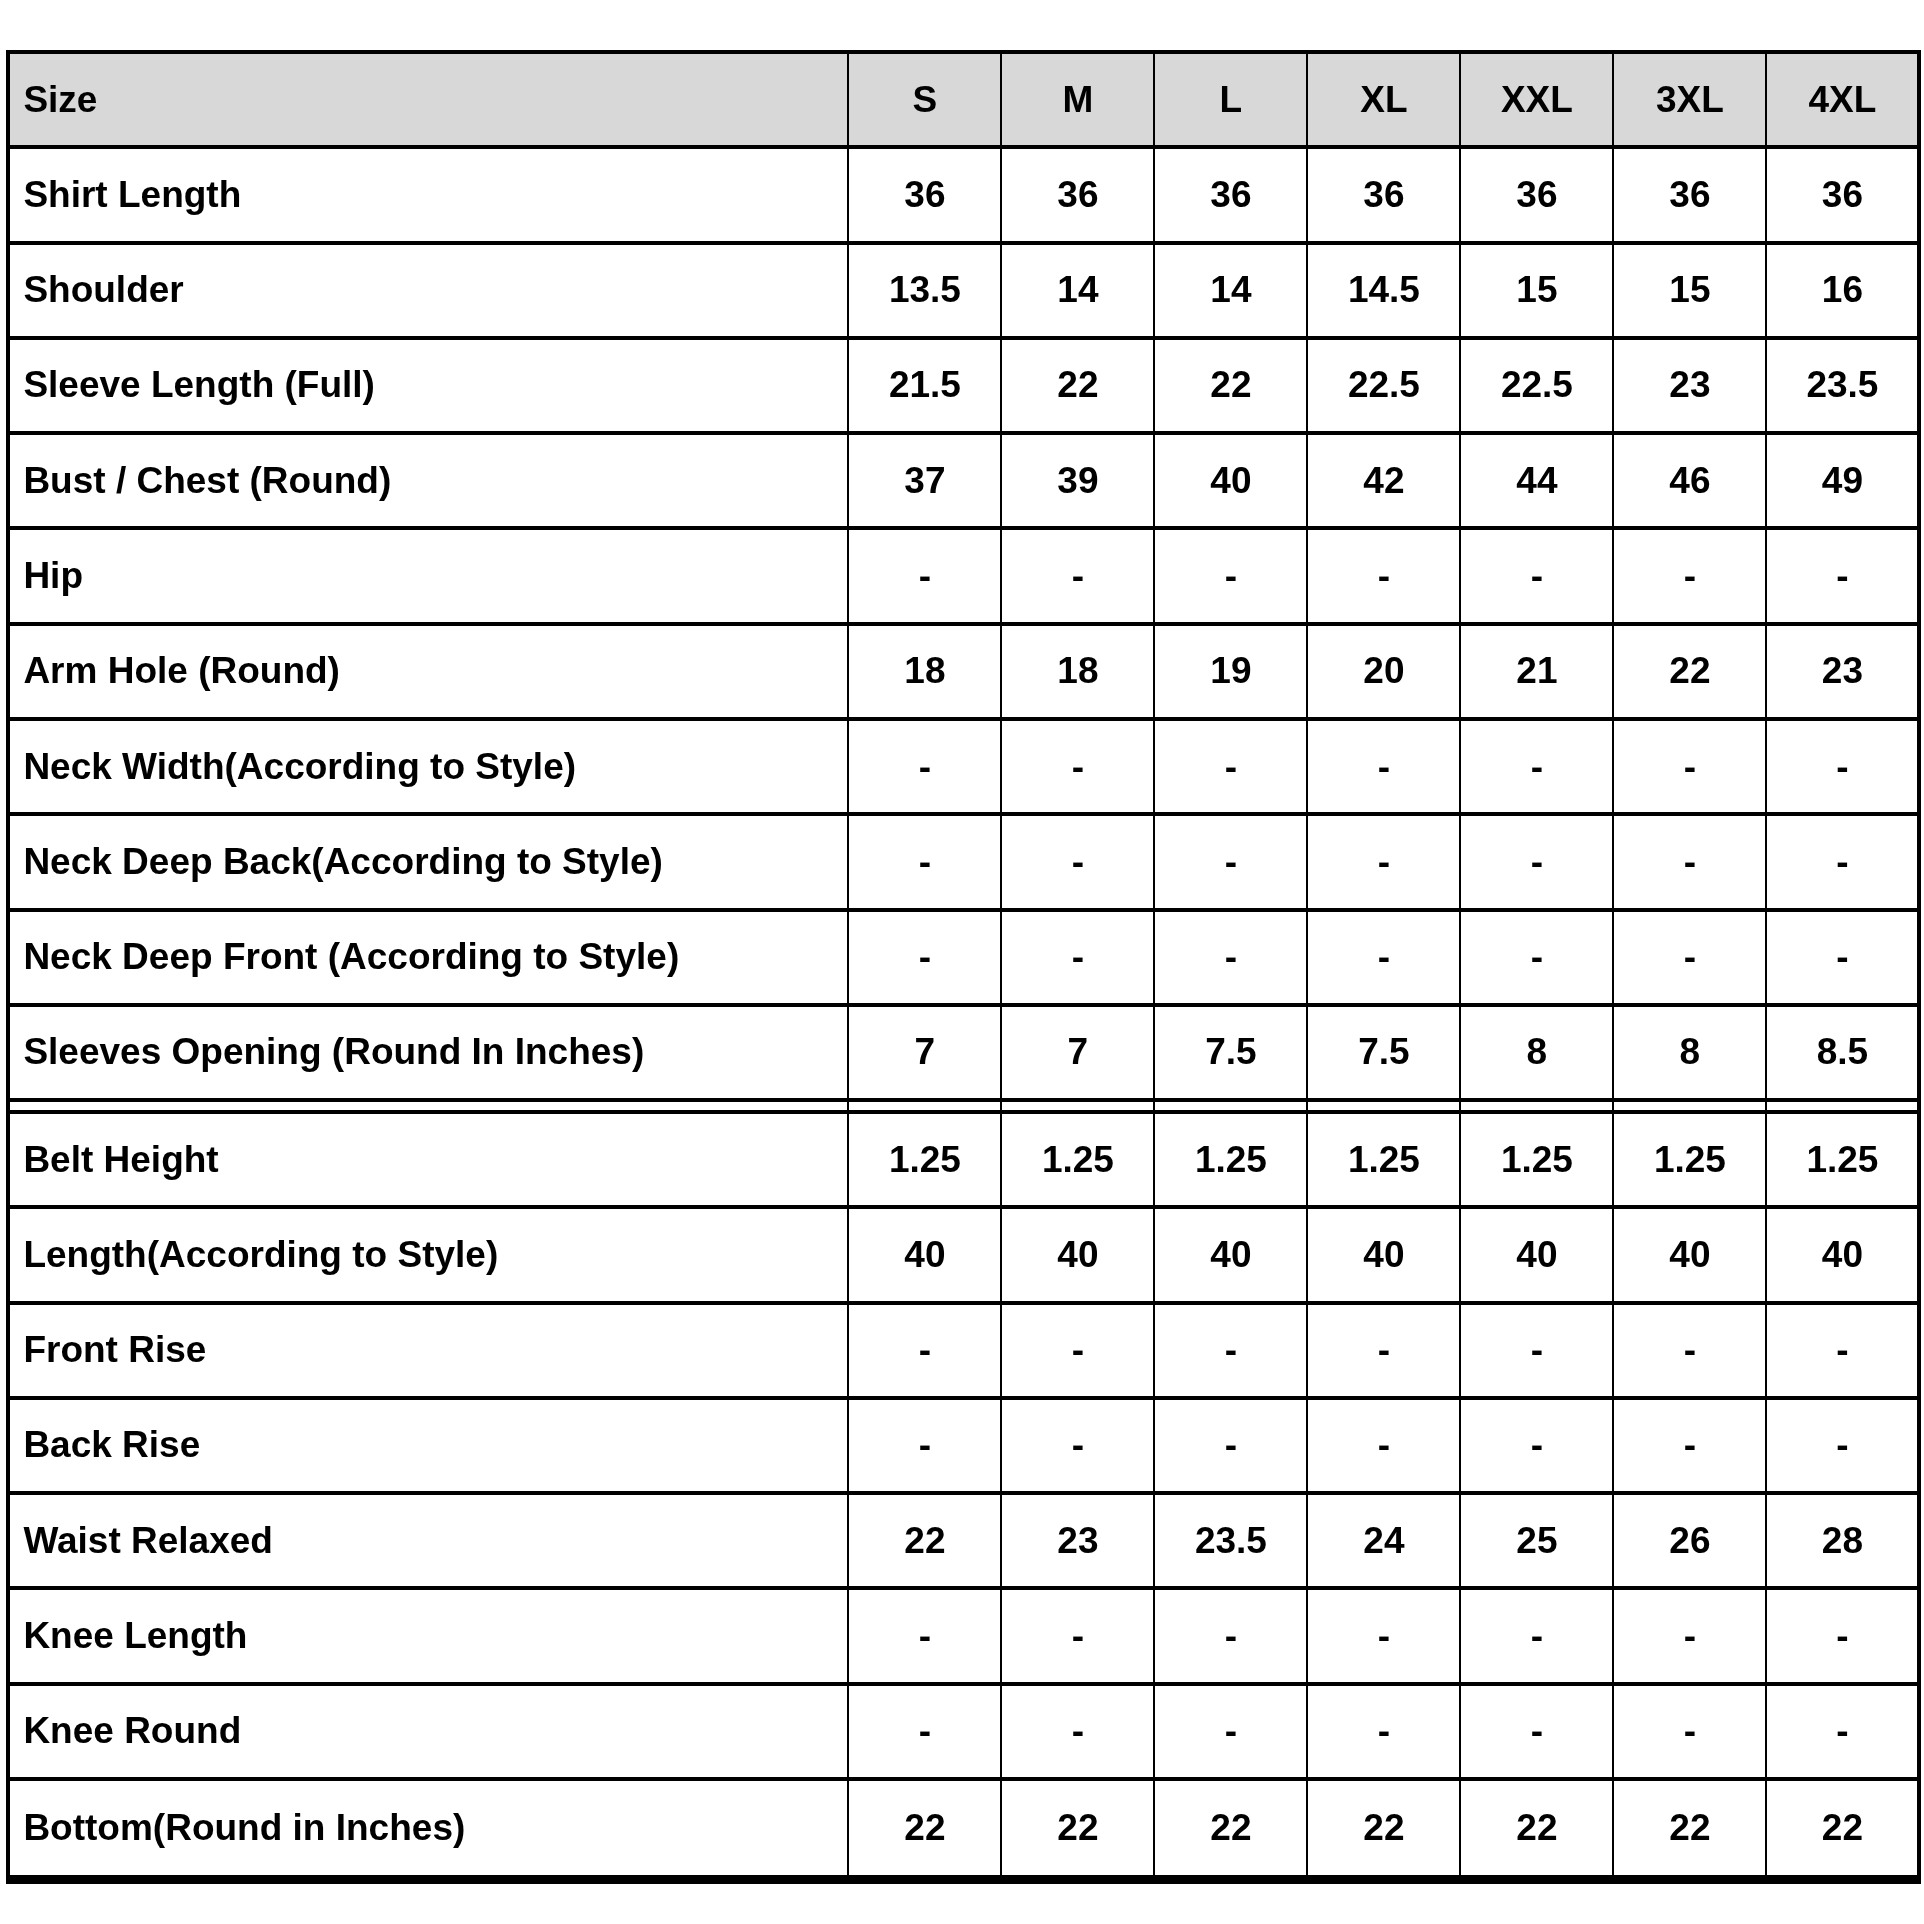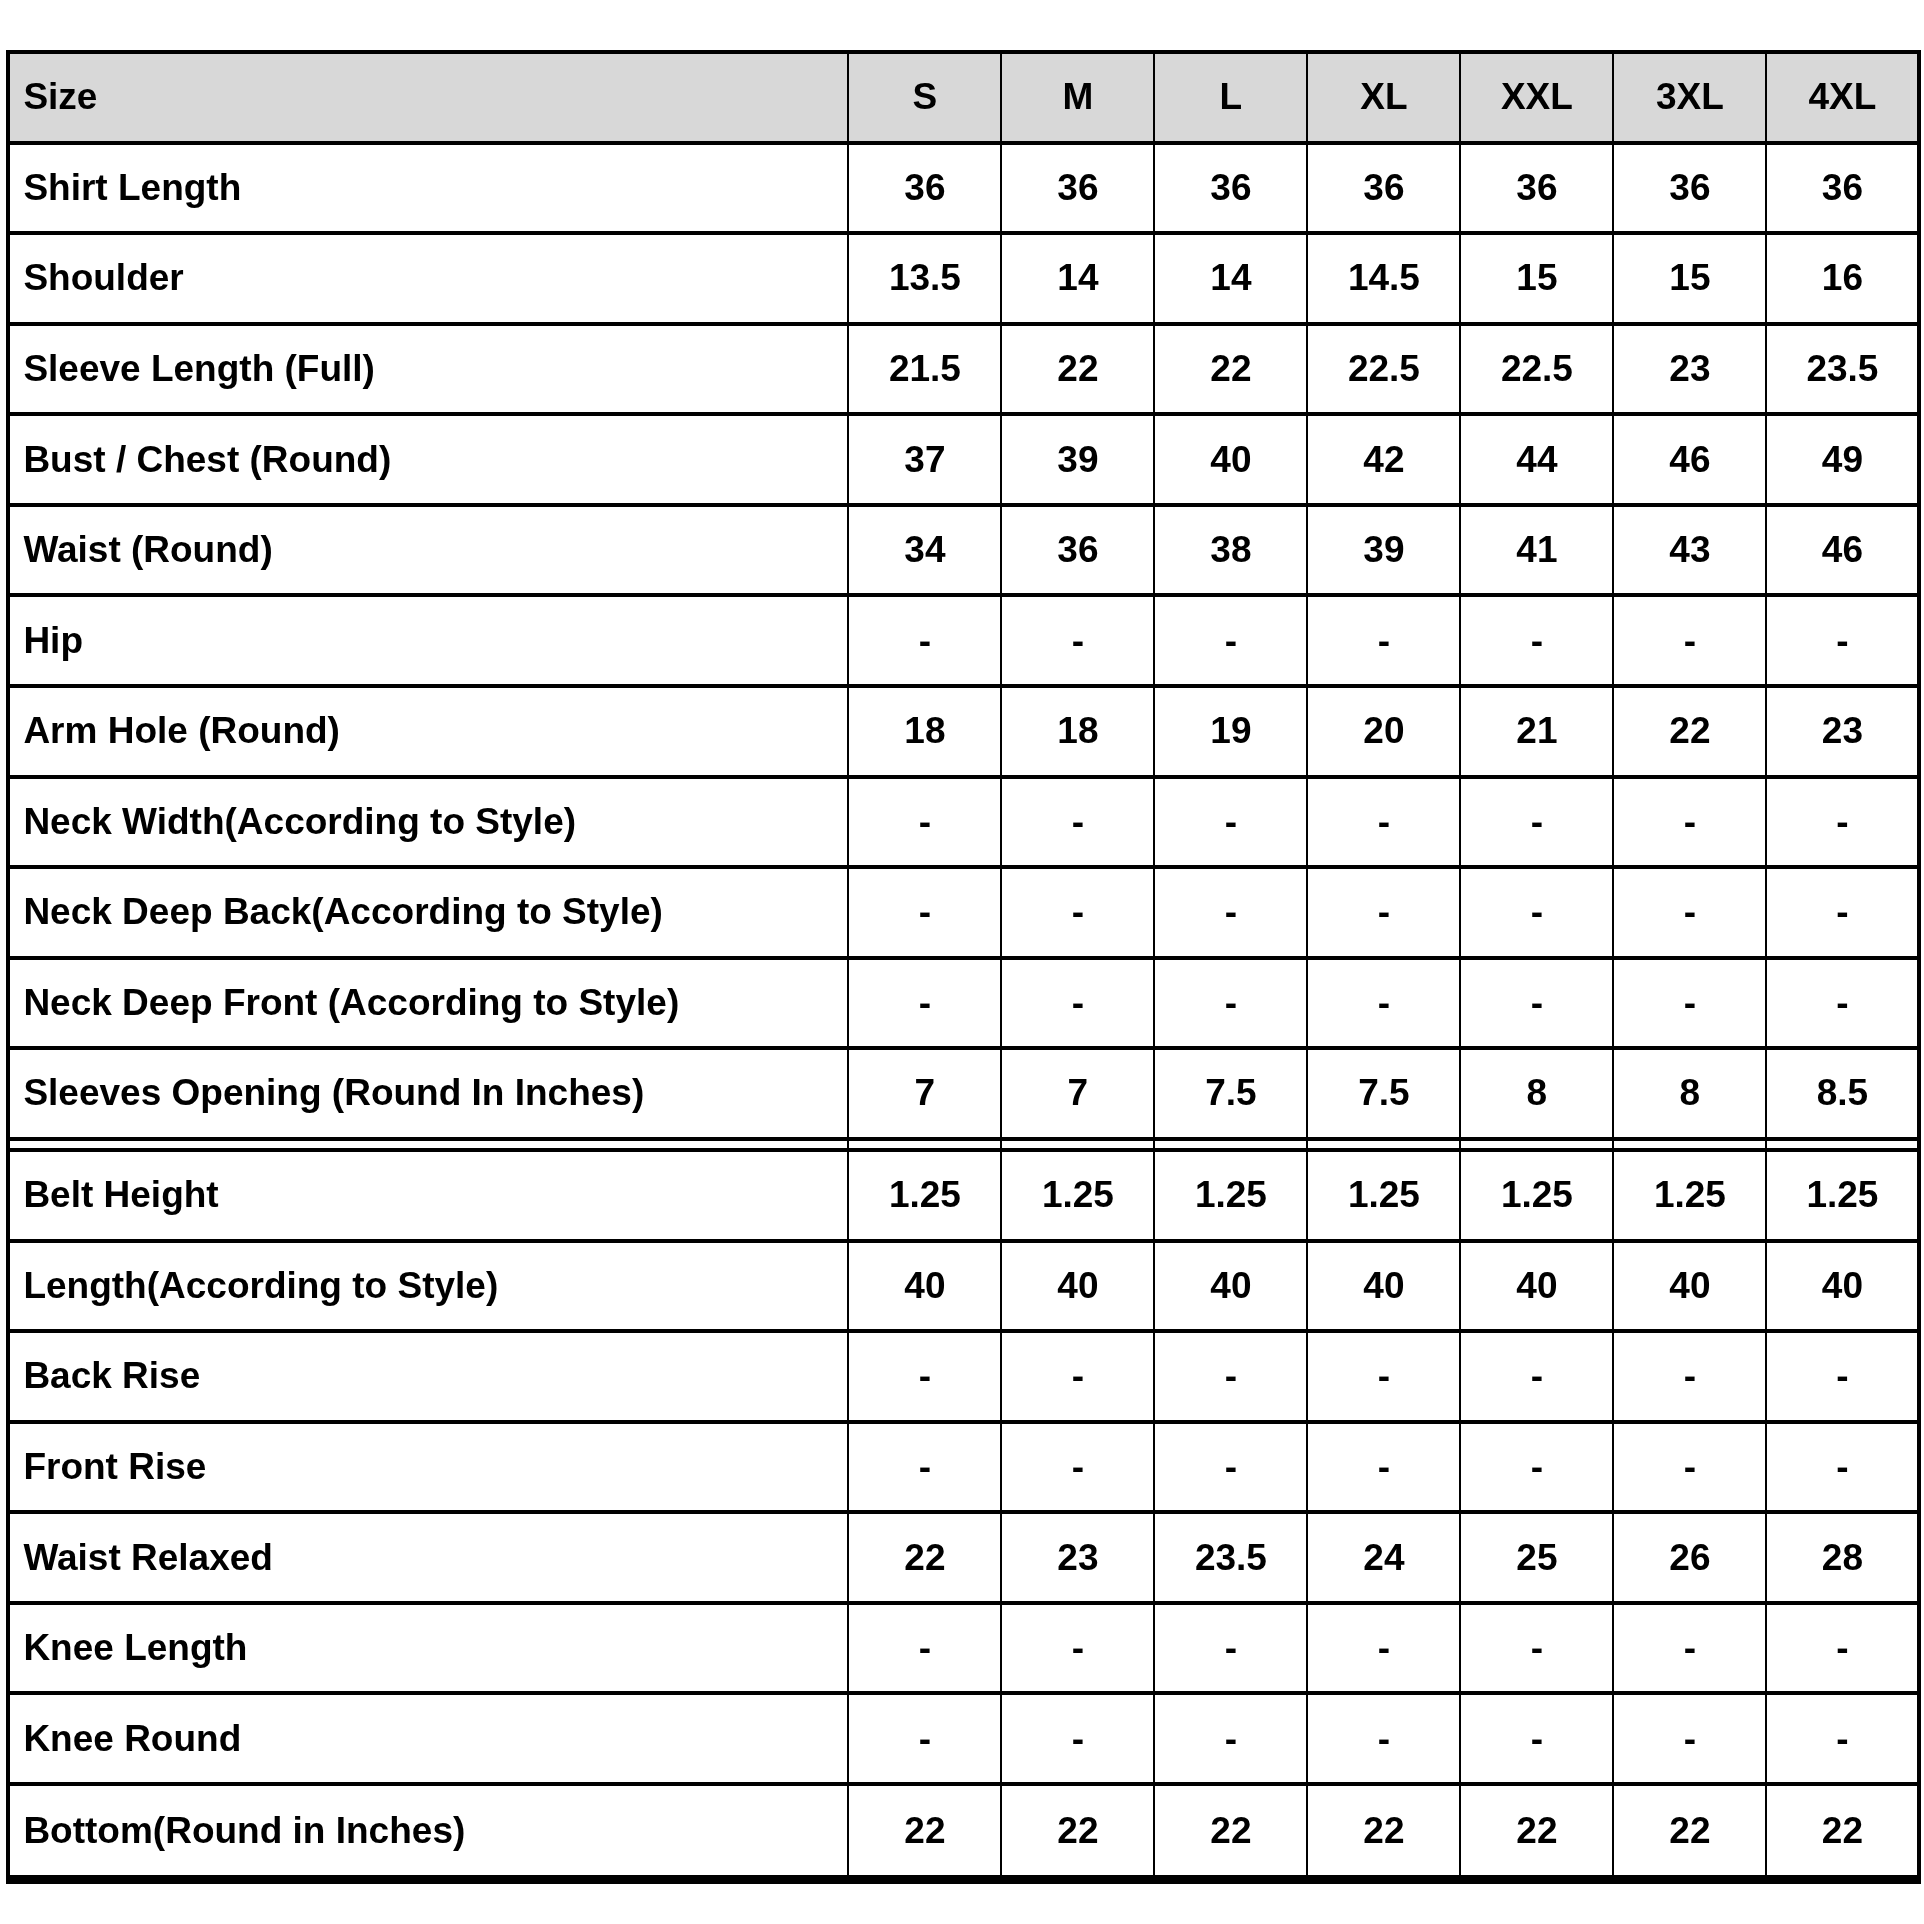--- a/index.html
+++ b/index.html
@@ -108,30 +108,20 @@
           <td class="label-cell">Bust / Chest (Round)</td>
           <td class="value-cell">37</td>
           <td class="value-cell">39</td>
           <td class="value-cell">40</td>
           <td class="value-cell">42</td>
           <td class="value-cell">44</td>
           <td class="value-cell">46</td>
           <td class="value-cell">49</td>
         </tr>
         <tr>
-          <td class="label-cell">Waist (Round)</td>
-          <td class="value-cell">34</td>
-          <td class="value-cell">36</td>
-          <td class="value-cell">38</td>
-          <td class="value-cell">39</td>
-          <td class="value-cell">41</td>
-          <td class="value-cell">43</td>
-          <td class="value-cell">46</td>
-        </tr>
-        <tr>
           <td class="label-cell">Hip</td>
           <td class="value-cell">-</td>
           <td class="value-cell">-</td>
           <td class="value-cell">-</td>
           <td class="value-cell">-</td>
           <td class="value-cell">-</td>
           <td class="value-cell">-</td>
           <td class="value-cell">-</td>
         </tr>
         <tr>
@@ -208,31 +198,31 @@
           <td class="label-cell">Length(According to Style)</td>
           <td class="value-cell">40</td>
           <td class="value-cell">40</td>
           <td class="value-cell">40</td>
           <td class="value-cell">40</td>
           <td class="value-cell">40</td>
           <td class="value-cell">40</td>
           <td class="value-cell">40</td>
         </tr>
         <tr>
+          <td class="label-cell">Front Rise</td>
+          <td class="value-cell">-</td>
+          <td class="value-cell">-</td>
+          <td class="value-cell">-</td>
+          <td class="value-cell">-</td>
+          <td class="value-cell">-</td>
+          <td class="value-cell">-</td>
+          <td class="value-cell">-</td>
+        </tr>
+        <tr>
           <td class="label-cell">Back Rise</td>
-          <td class="value-cell">-</td>
-          <td class="value-cell">-</td>
-          <td class="value-cell">-</td>
-          <td class="value-cell">-</td>
-          <td class="value-cell">-</td>
-          <td class="value-cell">-</td>
-          <td class="value-cell">-</td>
-        </tr>
-        <tr>
-          <td class="label-cell">Front Rise</td>
           <td class="value-cell">-</td>
           <td class="value-cell">-</td>
           <td class="value-cell">-</td>
           <td class="value-cell">-</td>
           <td class="value-cell">-</td>
           <td class="value-cell">-</td>
           <td class="value-cell">-</td>
         </tr>
         <tr>
           <td class="label-cell">Waist Relaxed</td>

